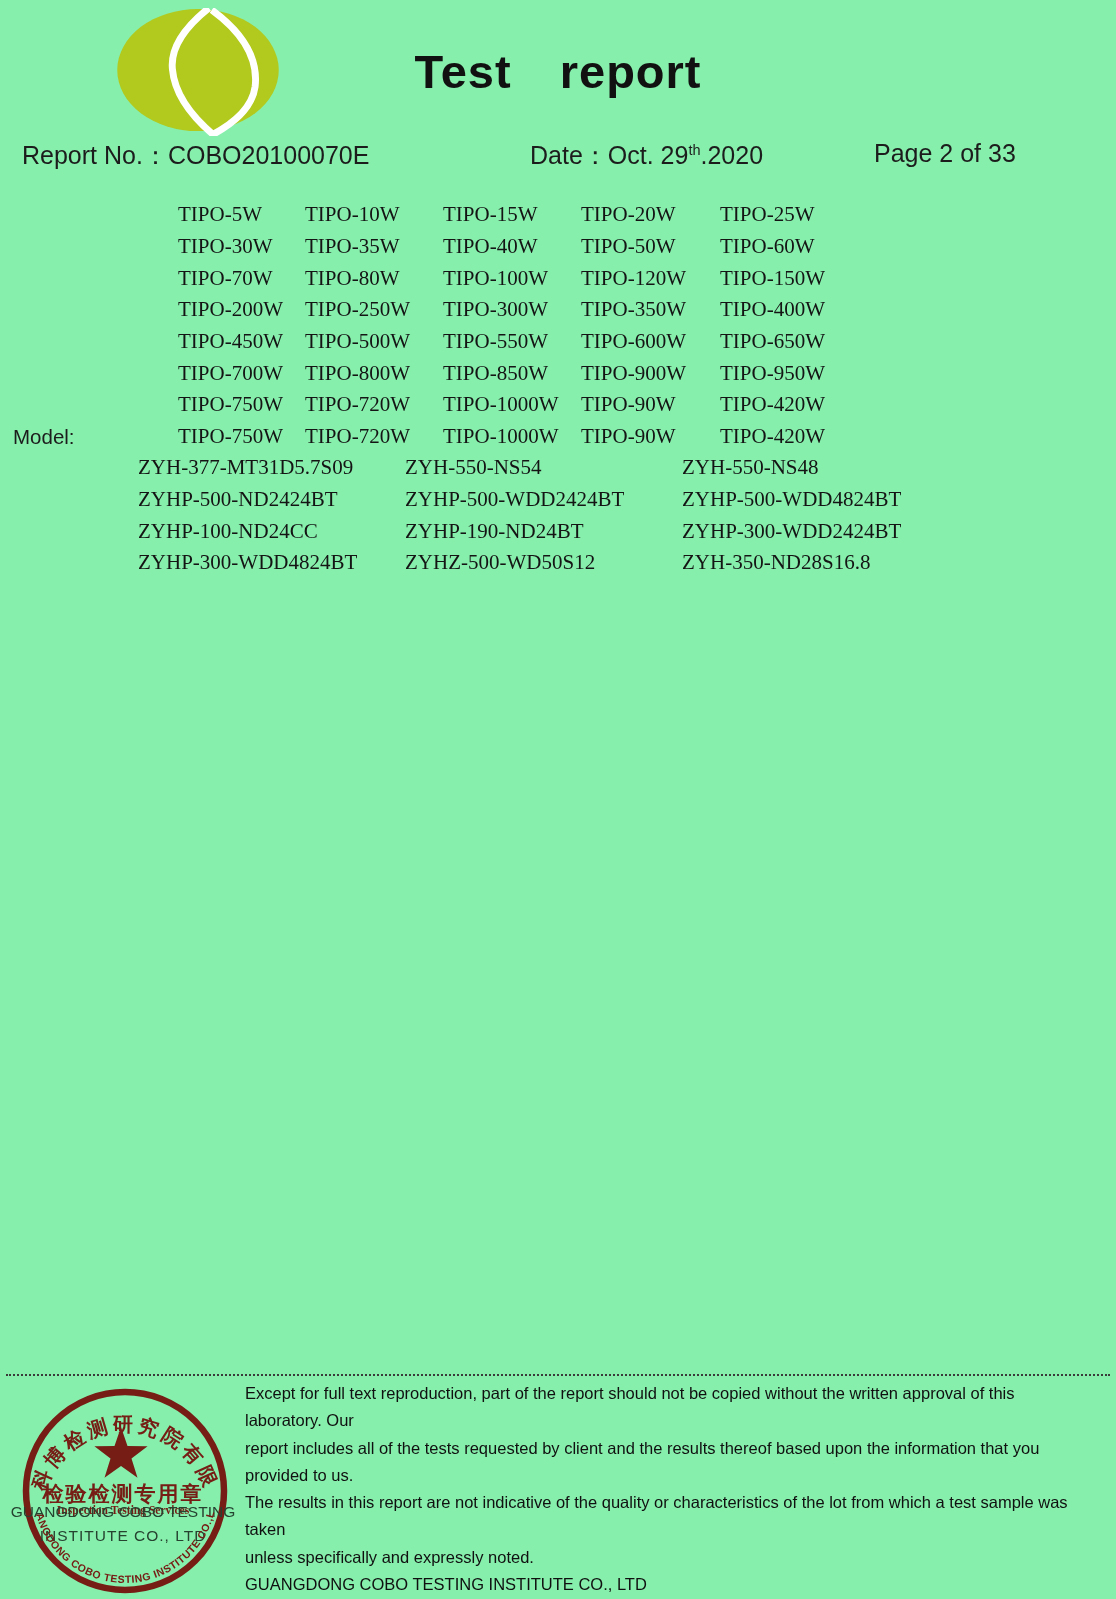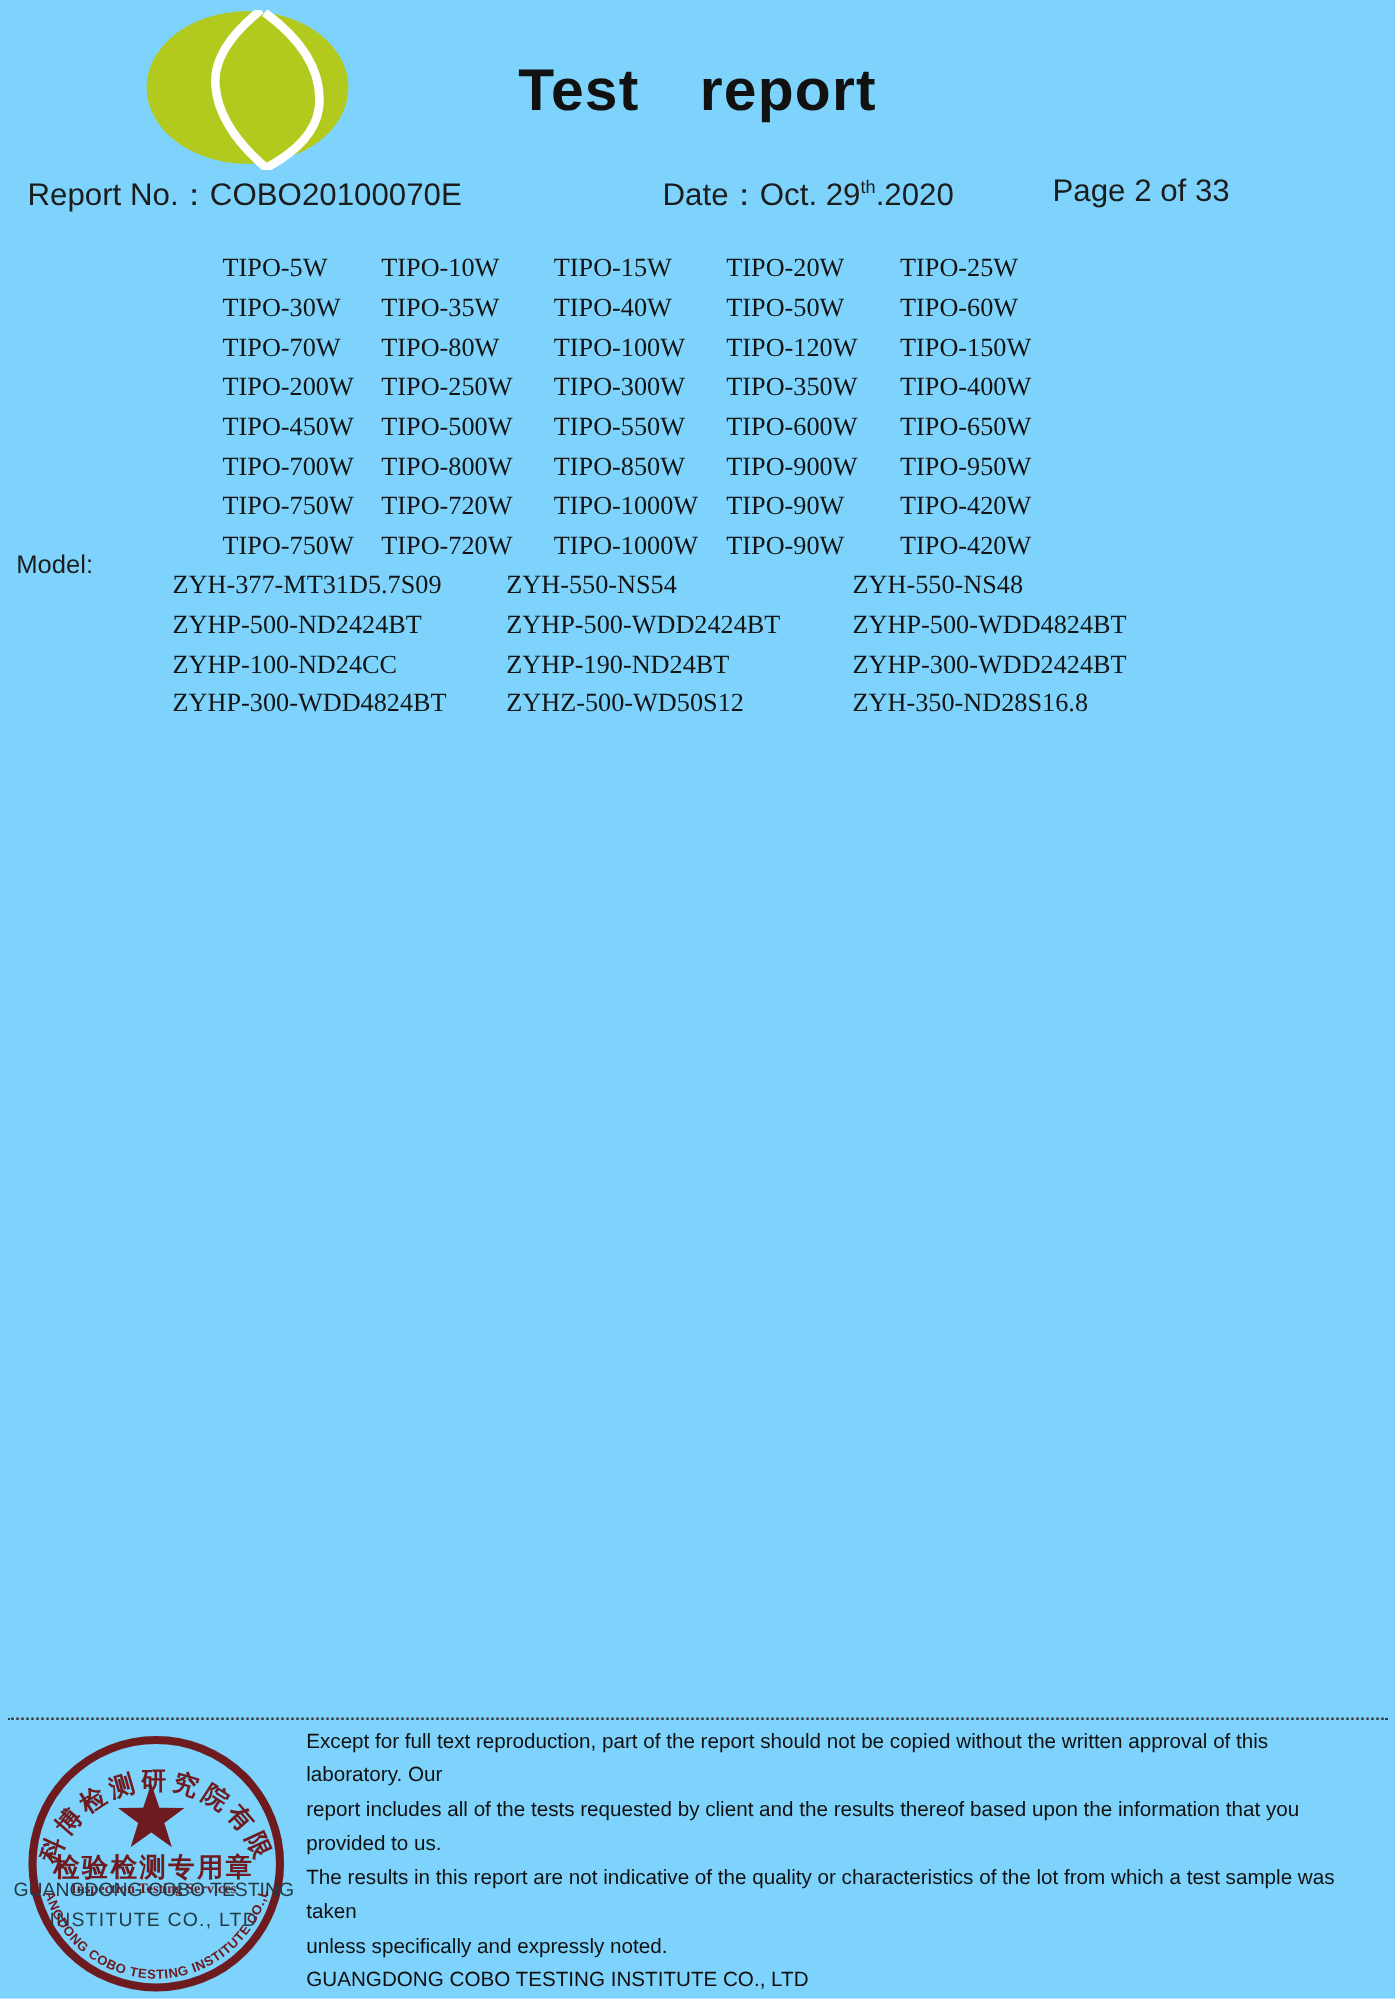--- a/index.html
+++ b/index.html
@@ -1,41 +1,41 @@
 <!DOCTYPE html>
 <html><head>
 <meta charset="utf-8">
 <style>
   * { margin:0; padding:0; box-sizing:border-box; }
   html,body { background:#ffffff; }
   .page {
     position:relative;
     width:1116px; height:1599px;
-    background:#7dd3fc;
+    background:#86efac;
     overflow:hidden;
     font-family:"Liberation Sans", sans-serif;
     color:#1c1c1c;
   }
   
   .logo { position:absolute; left:113px; top:8px; width:170px; height:128px; }
   .title {
     position:absolute; top:44px; left:0; width:100%;
     text-align:center;
     font-size:47px; font-weight:bold;
     letter-spacing:1px; word-spacing:34px;
     color:#111;
   }
   .meta-item { position:absolute; top:139px; font-size:25px; white-space:nowrap; }
   .meta-report-no { left:22px; }
   .meta-date { left:530px; }
-  .meta-page { left:842px; }
+  .meta-page { left:874px; }
   .meta-item sup { font-size:0.58em; vertical-align:super; }
   
   .model-label {
-    position:absolute; left:13px; top:436px;
+    position:absolute; left:13px; top:421px;
     font-size:20.5px; height:31.65px; line-height:31.65px;
   }
   .model-grid { position:absolute; left:138px; top:199px; width:975px; }
   .m-row {
     height:31.65px;
     display:grid;
     align-items:center;
     font-family:"Liberation Serif", serif;
     font-size:21px;
     color:#141414;

